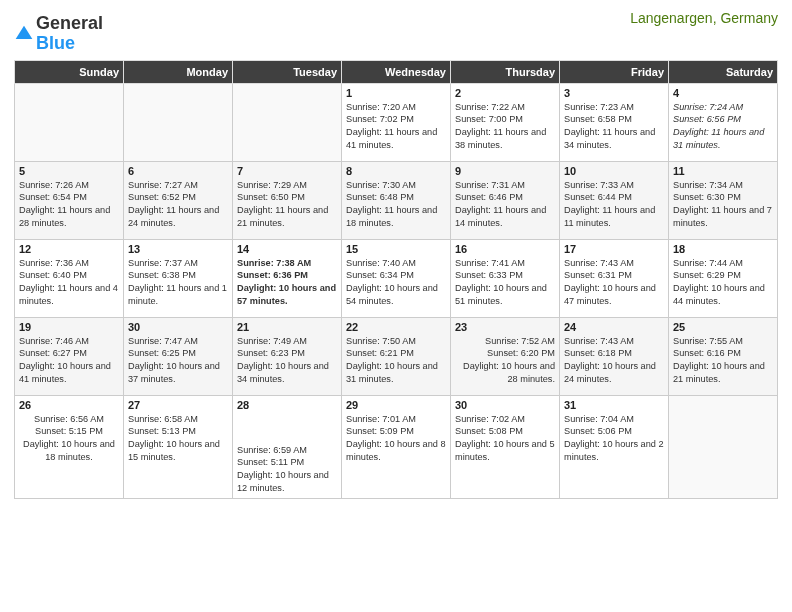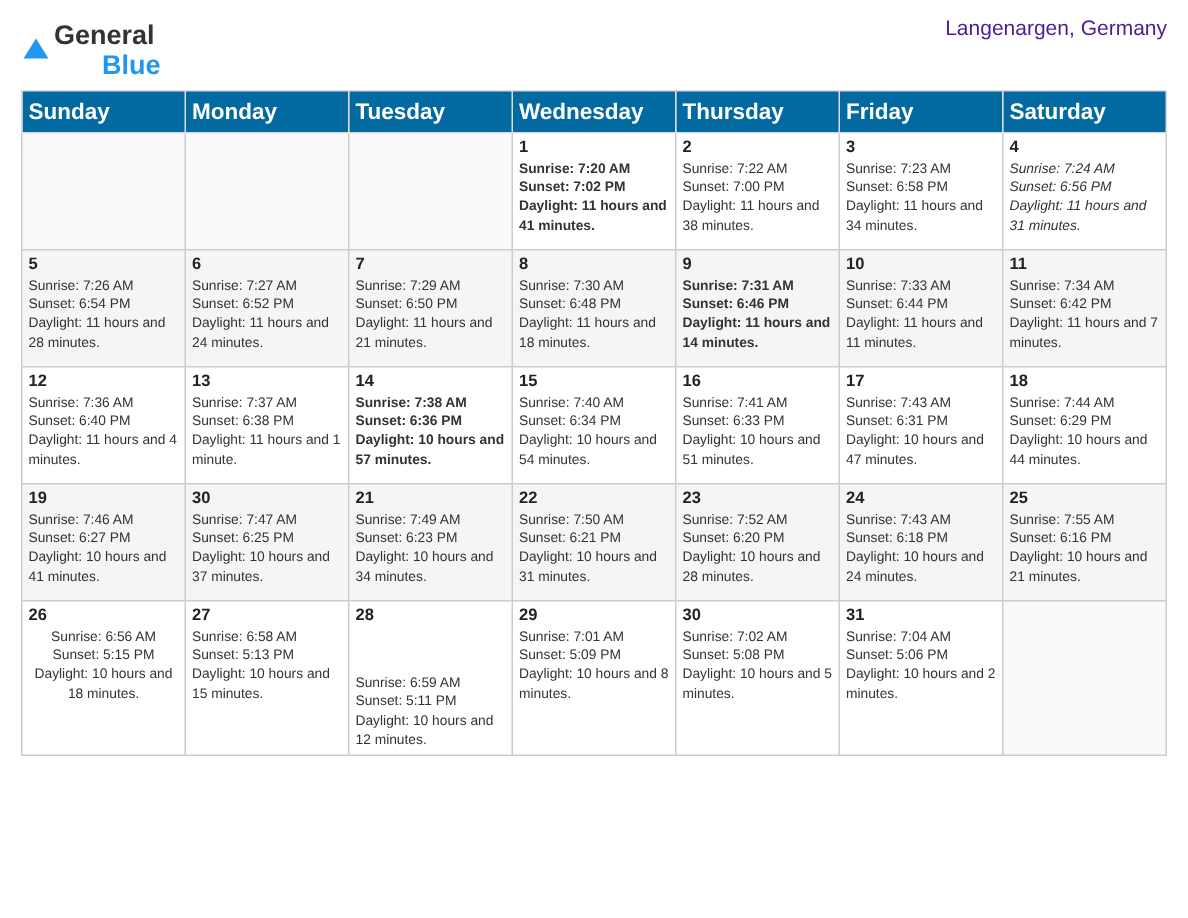--- a/index.html
+++ b/index.html
@@ -33,51 +33,50 @@
     }
     .logo-general {
       font-size: 18px;
       font-weight: bold;
       color: #333;
     }
     .logo-blue {
       font-size: 18px;
       font-weight: bold;
       color: #2196F3;
-      margin-left: 32px;
     }
     .logo-icon {
       width: 20px;
       height: 20px;
       margin-right: 2px;
     }
     .title-block {
       text-align: right;
     }
     .month-title {
       font-size: 32px;
       color: #333;
       font-weight: 300;
     }
     .location {
       font-size: 14px;
-      color: #4c1d95;
+      color: #4d7c0f;
     }
     .calendar {
       width: 100%;
       border-collapse: collapse;
       table-layout: fixed;
     }
     .calendar th {
-      background-color: #0369a1;
+      background-color: #404040;
       color: #fff;
-      font-size: 15px;
+      font-size: 11px;
       font-weight: bold;
       padding: 5px 4px;
-      text-align: left;
+      text-align: right;
       border: 1px solid #ddd;
     }
     .calendar td {
       vertical-align: top;
       border: 1px solid #ccc;
       padding: 3px 4px;
       font-size: 9.2px;
       color: #333;
       height: 78px;
       background: #fff;
@@ -132,21 +131,21 @@
           <th>Saturday</th>
         </tr>
     </thead>
     <tbody id="calendar-body">
     <tr>
           <td class="empty"></td>
           <td class="empty"></td>
           <td class="empty"></td>
           <td>
             <div class="day-number">1</div>
-            <div class="day-info" style="white-space: pre-line; font-weight: bold;">Sunrise: 7:20 AM
+            <div class="day-info" style="white-space: pre-line;">Sunrise: 7:20 AM
 Sunset: 7:02 PM
 Daylight: 11 hours and 41 minutes.</div>
           </td>
           <td>
             <div class="day-number">2</div>
             <div class="day-info" style="white-space: pre-line;">Sunrise: 7:22 AM
 Sunset: 7:00 PM
 Daylight: 11 hours and 38 minutes.</div>
           </td>
           <td>
@@ -182,34 +181,34 @@
 Daylight: 11 hours and 21 minutes.</div>
           </td>
           <td>
             <div class="day-number">8</div>
             <div class="day-info" style="white-space: pre-line;">Sunrise: 7:30 AM
 Sunset: 6:48 PM
 Daylight: 11 hours and 18 minutes.</div>
           </td>
           <td>
             <div class="day-number">9</div>
-            <div class="day-info" style="white-space: pre-line; font-weight: bold;">Sunrise: 7:31 AM
+            <div class="day-info" style="white-space: pre-line;">Sunrise: 7:31 AM
 Sunset: 6:46 PM
 Daylight: 11 hours and 14 minutes.</div>
           </td>
           <td>
             <div class="day-number">10</div>
             <div class="day-info" style="white-space: pre-line;">Sunrise: 7:33 AM
 Sunset: 6:44 PM
 Daylight: 11 hours and 11 minutes.</div>
           </td>
           <td>
             <div class="day-number">11</div>
             <div class="day-info" style="white-space: pre-line;">Sunrise: 7:34 AM
-Sunset: 6:42 PM
+Sunset: 6:30 PM
 Daylight: 11 hours and 7 minutes.</div>
           </td>
         </tr>
         <tr>
           <td>
             <div class="day-number">12</div>
             <div class="day-info" style="white-space: pre-line;">Sunrise: 7:36 AM
 Sunset: 6:40 PM
 Daylight: 11 hours and 4 minutes.</div>
           </td>
@@ -270,21 +269,21 @@
 Daylight: 10 hours and 34 minutes.</div>
           </td>
           <td>
             <div class="day-number">22</div>
             <div class="day-info" style="white-space: pre-line;">Sunrise: 7:50 AM
 Sunset: 6:21 PM
 Daylight: 10 hours and 31 minutes.</div>
           </td>
           <td>
             <div class="day-number">23</div>
-            <div class="day-info" style="white-space: pre-line;">Sunrise: 7:52 AM
+            <div class="day-info" style="white-space: pre-line; text-align: right;">Sunrise: 7:52 AM
 Sunset: 6:20 PM
 Daylight: 10 hours and 28 minutes.</div>
           </td>
           <td>
             <div class="day-number">24</div>
             <div class="day-info" style="white-space: pre-line;">Sunrise: 7:43 AM
 Sunset: 6:18 PM
 Daylight: 10 hours and 24 minutes.</div>
           </td>
           <td>

